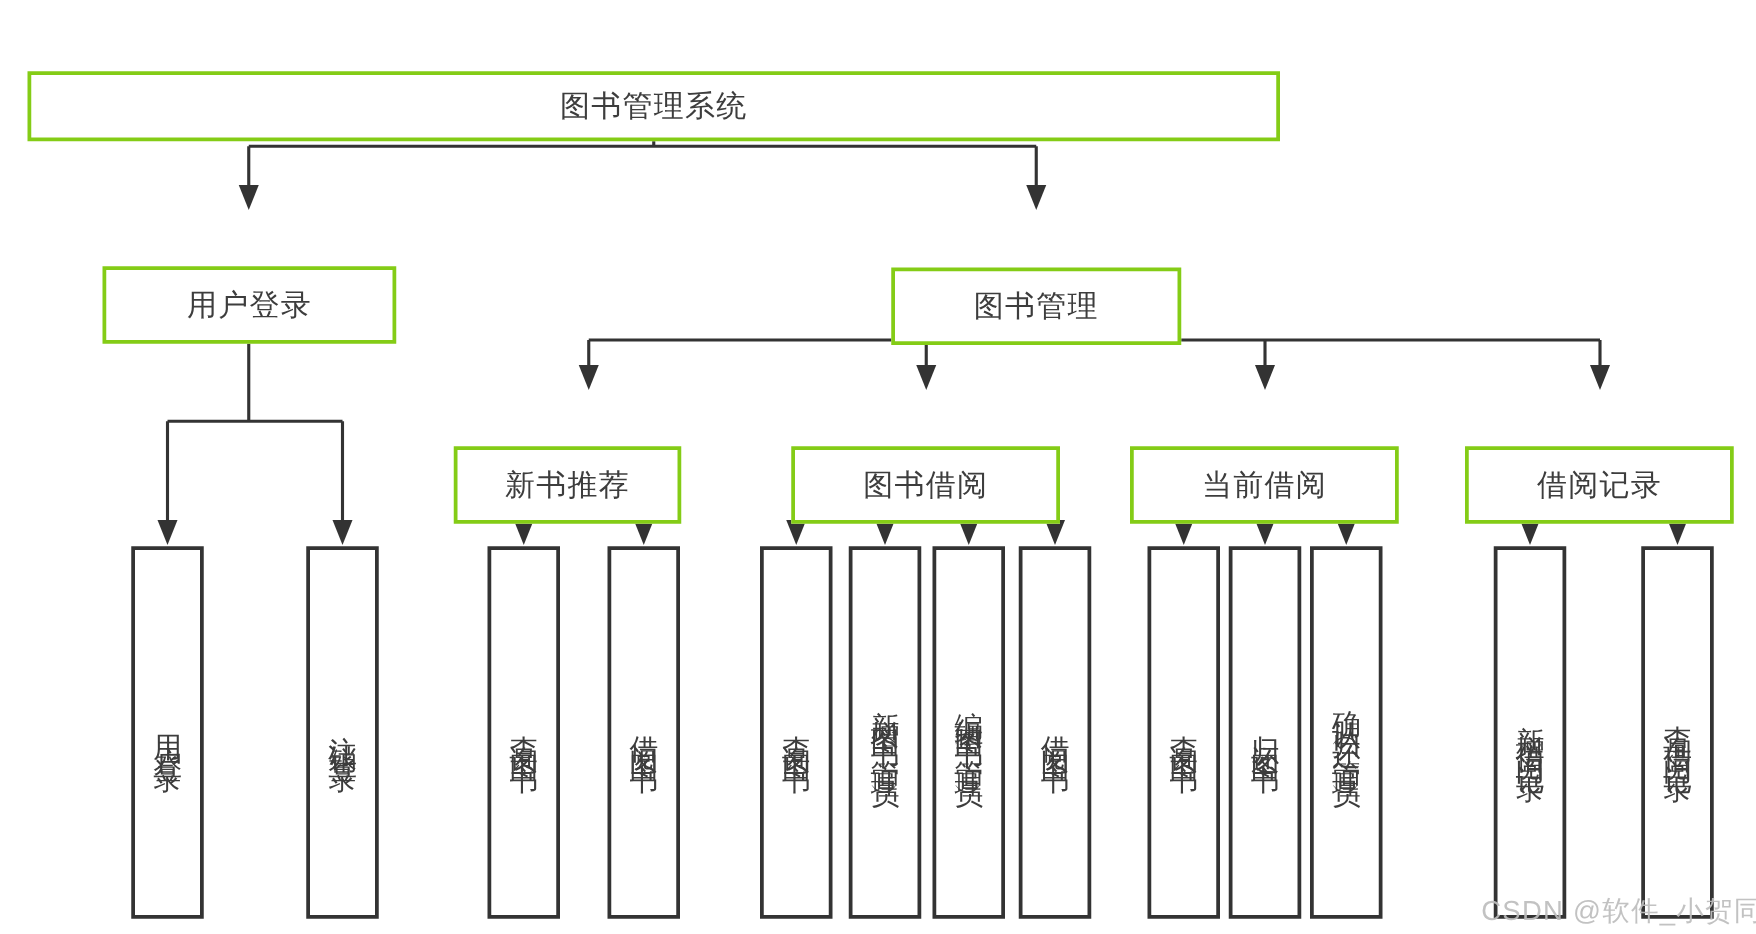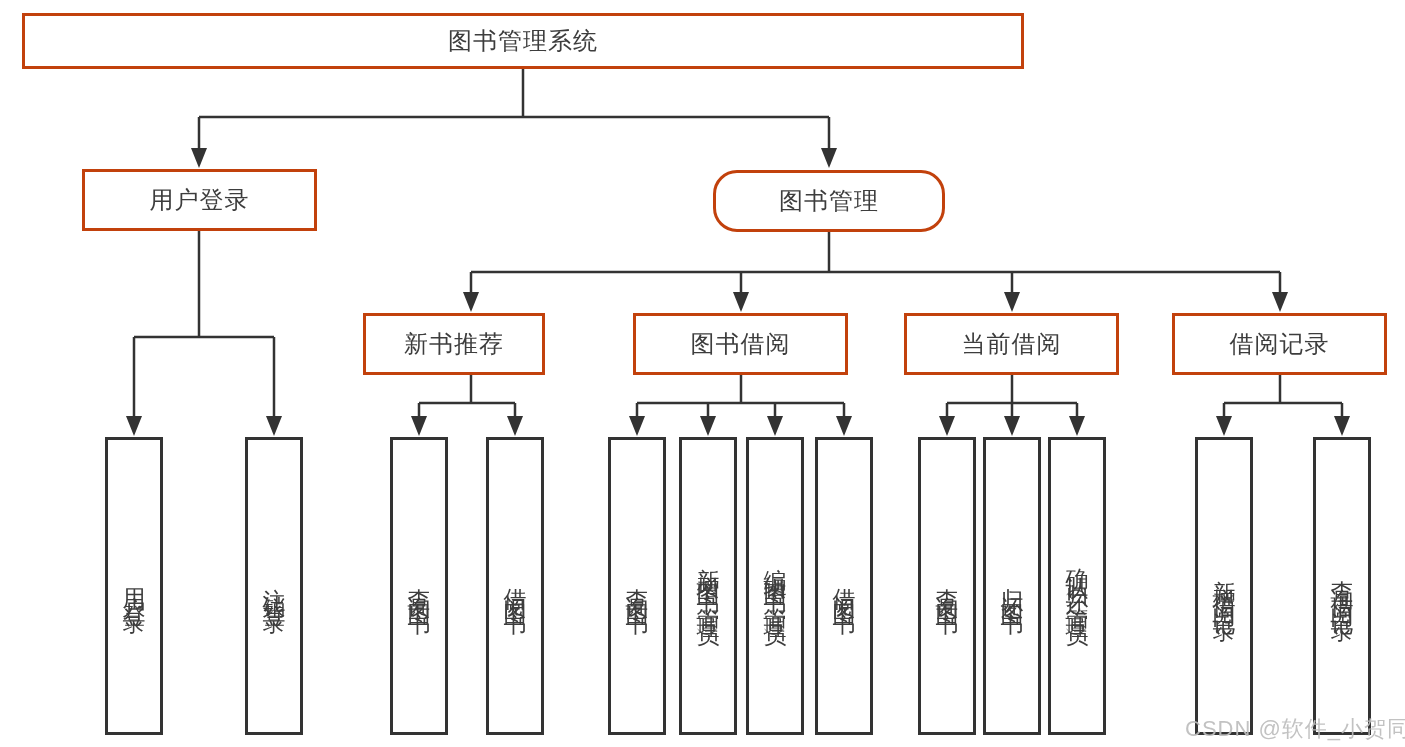--- a/index.html
+++ b/index.html
@@ -8,27 +8,28 @@
     position:relative;
     width:1405px;height:747px;
     background:#ffffff;
     font-family:"Liberation Sans", sans-serif;
     overflow:hidden;
   }
   .connectors{position:absolute;left:0;top:0;width:1405px;height:747px;}
   .box{
     position:absolute;
     box-sizing:border-box;
-    border:3px solid #c2410c;
+    border:3px solid #84cc16;
     background:#ffffff;
     display:flex;align-items:center;justify-content:center;
     color:#3d3d3d;
     font-size:24px;
     letter-spacing:1px;
     z-index:1;
+    margin-top:44px;
   }
   .vbox{
     position:absolute;
     box-sizing:border-box;
     border:3px solid #333333;
     background:#ffffff;
     display:flex;align-items:center;justify-content:center;
     color:#3d3d3d;
     z-index:1;
   }
@@ -37,21 +38,21 @@
     text-orientation:mixed;
     font-size:23px;
     letter-spacing:8px;
     line-height:1;
     color:#3d3d3d;
   }
   
   #n-root{left:22px;top:13px;width:1002px;height:56px;}
   
   #n-user-login-branch{left:82px;top:169px;width:235px;height:62px;}
-  #n-book-management{left:713px;top:170px;width:232px;height:62px;border-radius:24px;}
+  #n-book-management{left:713px;top:170px;width:232px;height:62px;}
   
   #n-new-book-recommend{left:363px;top:313px;width:182px;height:62px;}
   #n-book-borrow{left:633px;top:313px;width:215px;height:62px;}
   #n-current-borrow{left:904px;top:313px;width:215px;height:62px;}
   #n-borrow-records{left:1172px;top:313px;width:215px;height:62px;}
   
   .leaf{top:437px;width:58px;height:298px;}
   #n-leaf-user-login{left:105px;}
   #n-leaf-logout{left:245px;}
   #n-leaf-query-book-1{left:390px;}

